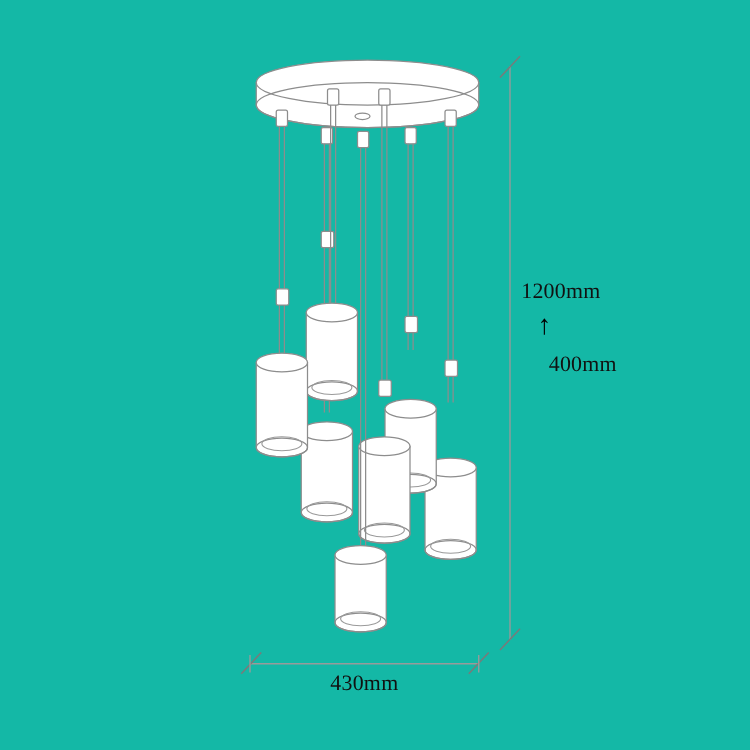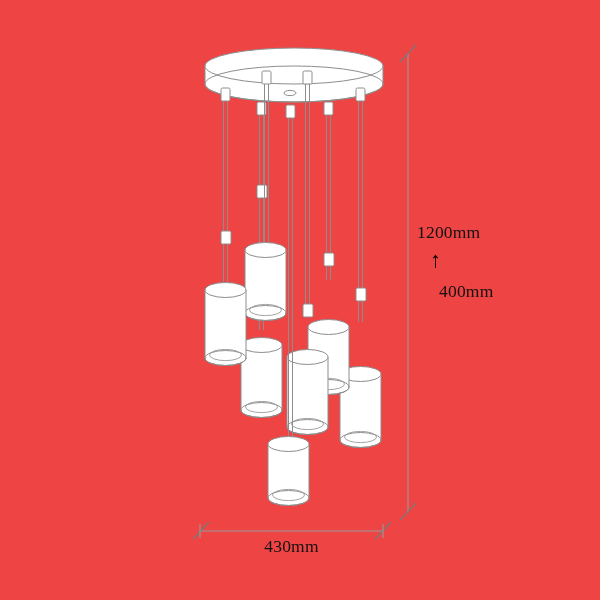--- a/index.html
+++ b/index.html
@@ -10,21 +10,21 @@
   body {
     width: 600px;
     height: 600px;
     overflow: hidden;
     font-family: "Liberation Serif", "DejaVu Serif", serif;
   }
   #stage {
     position: relative;
     width: 600px;
     height: 600px;
-    background: #ef4444;
+    background: #14b8a6;
   }
   #drawing {
     position: absolute;
     left: 0;
     top: 0;
     width: 600px;
     height: 600px;
   }
   .dim-label {
     position: absolute;

